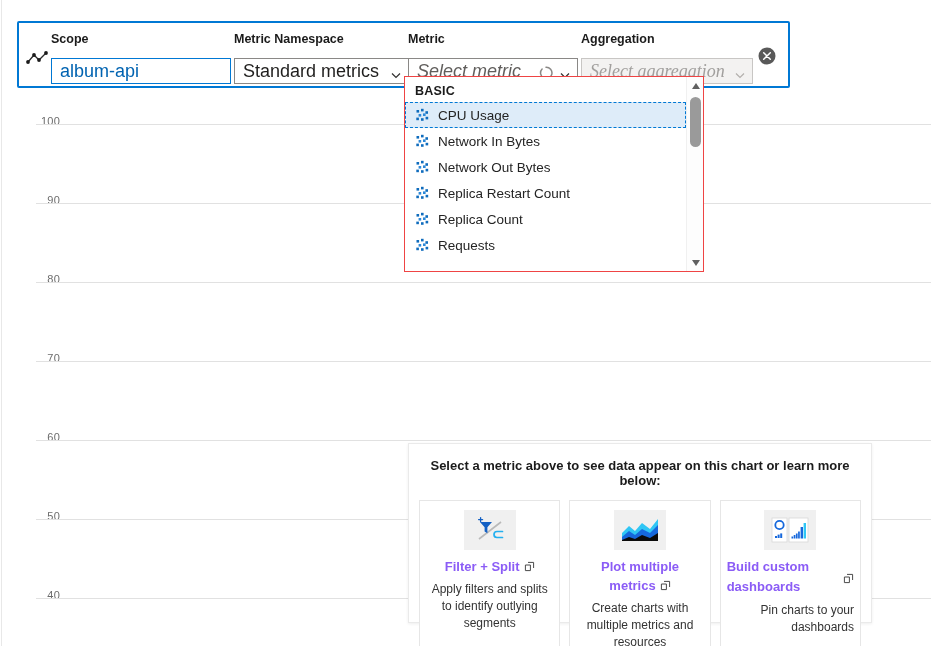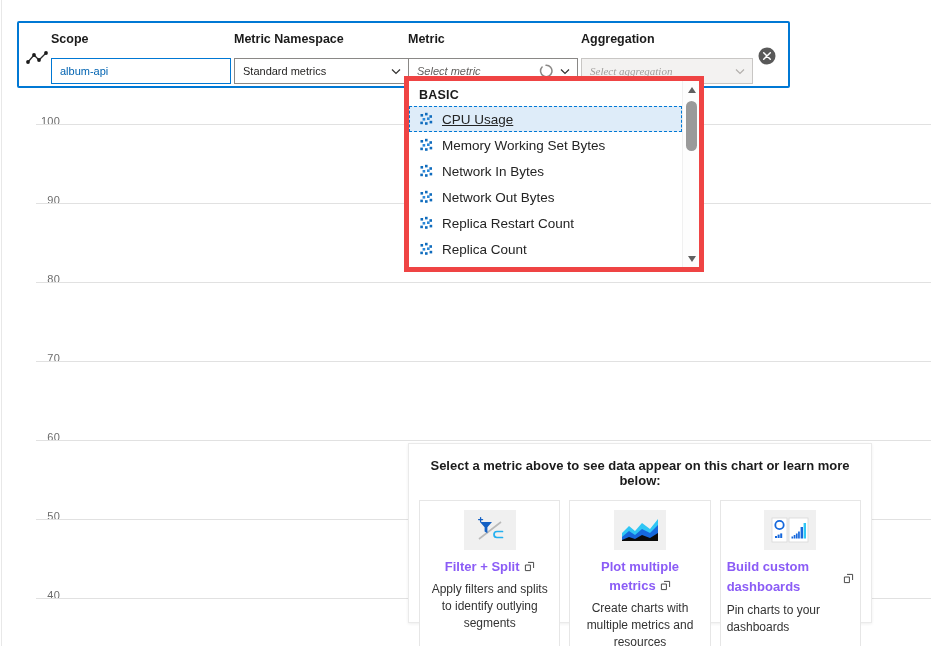--- a/index.html
+++ b/index.html
@@ -43,21 +43,21 @@
     position: absolute; left: 6px; top: 26px; width: 24px; height: 18px;
   }
   .field { position: absolute; top: 8px; }
   .field .flabel {
     font-size: 12.5px; font-weight: bold; color: #1b1b1b;
     line-height: 17px; margin-bottom: 10px; white-space: nowrap;
   }
   .ctl {
     height: 26px; border: 1px solid #8a8886; background: #fff;
     display: flex; align-items: center; padding: 0 6px 0 8px;
-    font-size: 11px; color: #201f1e; position: relative;
+    font-size: 18px; color: #201f1e; position: relative;
   }
   .ctl.focused { border: 1px solid #0078d4; }
   .ctl.focused .ctl-text { color: #0063b1; }
   .ctl.disabled { background: #f3f2f1; border-color: #c8c6c4; }
   .ctl .ctl-text { flex: 1; overflow: hidden; white-space: nowrap; text-overflow: ellipsis; }
   .ctl .ph { color: #605e5c; font-style: italic; }
   .ctl.disabled .ph { color: #a19f9d; }
   .chev { width: 12px; height: 12px; flex: none; margin-left: 4px; }
   .spinner { width: 14px; height: 14px; flex: none; margin-right: 2px; }
 
@@ -71,35 +71,35 @@
   .f-agg .ctl { width: 172px; font-family: Liberation Serif, serif; }
 
   .close-btn {
     position: absolute; left: 738px; top: 23px;
     width: 20px; height: 20px; cursor: pointer;
   }
 
   
   .dropdown {
     position: absolute; left: 404px; top: 76px; width: 300px; height: 196px;
-    background: #fff; border: 5px solid #ef4444;
+    background: #fff; border: 1px solid #ef4444;
     z-index: 30;
     overflow: hidden;
   }
   .dd-list { position: absolute; left: 0; top: 0; right: 17px; bottom: 0; overflow: hidden; }
   .dd-group {
     font-size: 12.5px; font-weight: bold; color: #1b1b1b;
     padding: 7px 0 4px 10px; letter-spacing: .2px;
   }
   .dd-item {
     height: 26px; display: flex; align-items: center;
     padding-left: 10px; font-size: 13.5px; color: #242424;
     cursor: pointer; position: relative;
   }
-  .dd-item.selected { background: #deecf9; text-decoration: underline; }
+  .dd-item.selected { background: #deecf9; }
   .dd-item.selected::after {
     content: ""; position: absolute; left: 0; top: 0; right: 0; bottom: 0;
     border: 1px dashed #0078d4; pointer-events: none;
   }
   .dd-ico { width: 15px; height: 15px; flex: none; margin-right: 8px; }
   .dd-label { white-space: nowrap; }
 
   
   .dd-sb {
     position: absolute; right: 0; top: 0; width: 17px; bottom: 0;
@@ -143,21 +143,21 @@
     display: inline; 
   }
   .card-link-row { position: relative; }
   .ext-ico { width: 11px; height: 11px; display: inline-block; vertical-align: -1px; margin-left: 4px; }
   .card-desc {
     font-size: 12px; color: #333; line-height: 17px; margin-top: 5px;
   }
   .card.wide-link .card-link { line-height: 20px; }
   .card.wide-link .ext-ico { position: absolute; right: 0px; top: 13px; margin-left: 0; }
   .card.wide-link .card-link-row { padding-right: 14px; text-align: left; }
-  .card.wide-link .card-desc { text-align: left; }
+  .card.wide-link .card-desc { text-align: right; }
 </style>
 </head>
 <body>
 
 <div id="root">
 
   <div class="page-left-rule"></div>
 
   <div class="chart-area">
     <div class="gridrow" style="top:36px;">
@@ -271,35 +271,20 @@
             <rect x="3.6" y="6" width="2.6" height="2.6" fill="#2b88d8"></rect>
             <rect x="8" y="5.4" width="2.6" height="2.6" fill="#2b88d8"></rect>
             <rect x="1.3" y="9.6" width="2.6" height="2.6" fill="#0f6cbd"></rect>
             <rect x="6" y="10.2" width="2.6" height="2.6" fill="#0f6cbd"></rect>
             <rect x="10.6" y="8.8" width="2.6" height="2.6" fill="#0f6cbd"></rect>
           </svg>
         </span>
         <span class="dd-label">CPU Usage</span>
       </div>
 
-      <div class="dd-item">
-        <span class="dd-ico">
-          <svg viewBox="0 0 15 15" width="15" height="15">
-            <rect x="1.5" y="2" width="2.6" height="2.6" fill="#0f6cbd"></rect>
-            <rect x="6" y="0.8" width="2.6" height="2.6" fill="#0f6cbd"></rect>
-            <rect x="10.4" y="3.2" width="2.6" height="2.6" fill="#0f6cbd"></rect>
-            <rect x="3.6" y="6" width="2.6" height="2.6" fill="#2b88d8"></rect>
-            <rect x="8" y="5.4" width="2.6" height="2.6" fill="#2b88d8"></rect>
-            <rect x="1.3" y="9.6" width="2.6" height="2.6" fill="#0f6cbd"></rect>
-            <rect x="6" y="10.2" width="2.6" height="2.6" fill="#0f6cbd"></rect>
-            <rect x="10.6" y="8.8" width="2.6" height="2.6" fill="#0f6cbd"></rect>
-          </svg>
-        </span>
-        <span class="dd-label">Memory Working Set Bytes</span>
-      </div>
 
       <div class="dd-item">
         <span class="dd-ico">
           <svg viewBox="0 0 15 15" width="15" height="15">
             <rect x="1.5" y="2" width="2.6" height="2.6" fill="#0f6cbd"></rect>
             <rect x="6" y="0.8" width="2.6" height="2.6" fill="#0f6cbd"></rect>
             <rect x="10.4" y="3.2" width="2.6" height="2.6" fill="#0f6cbd"></rect>
             <rect x="3.6" y="6" width="2.6" height="2.6" fill="#2b88d8"></rect>
             <rect x="8" y="5.4" width="2.6" height="2.6" fill="#2b88d8"></rect>
             <rect x="1.3" y="9.6" width="2.6" height="2.6" fill="#0f6cbd"></rect>

